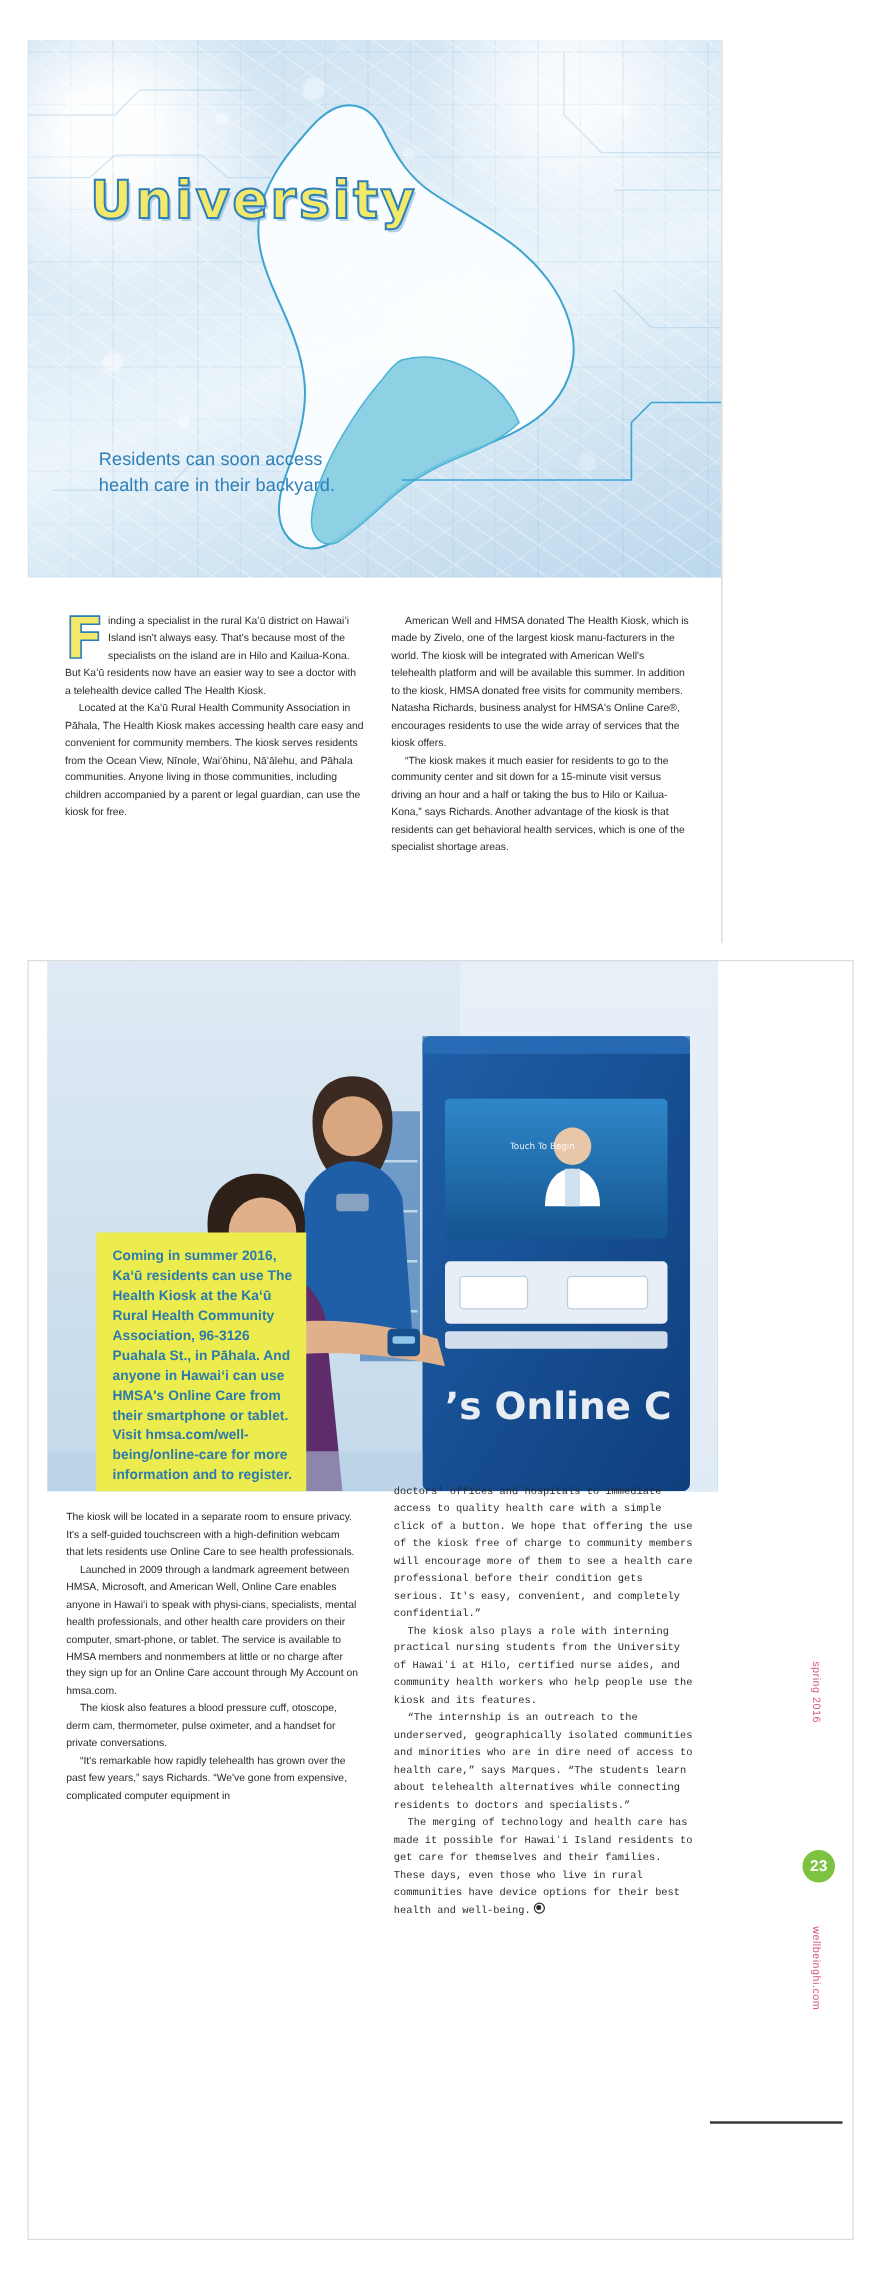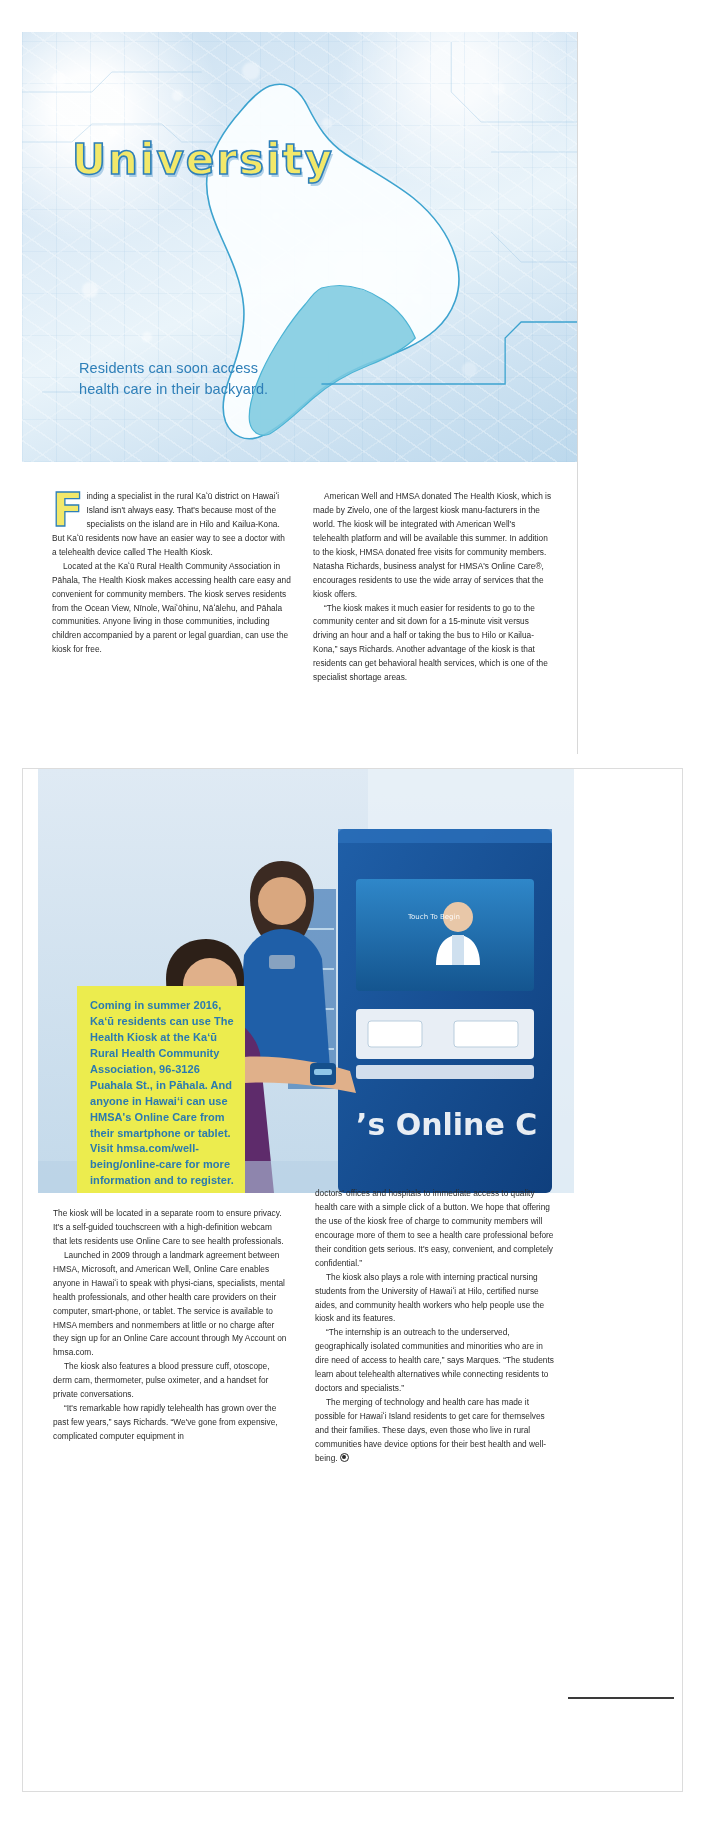--- a/index.html
+++ b/index.html
@@ -155,20 +155,21 @@
     width: 503px;
     display: flex;
     gap: 36px;
   }
   .p2col { width: 240px; }
 
   .p2-right-col {
     position: absolute;
     left: 292px; top: 418px;
     width: 241px;
+    font-family: Liberation Mono, monospace;
   }
 
   .sidebar {
     position: absolute;
     right: 8px; top: 560px;
     width: 58px;
     height: 420px;
   }
   .vtext {
     position: absolute;
@@ -384,17 +385,22 @@
       <div class="p2col"></div>
     </div>
 
     <div class="p2-right-col bodytext">
       <p class="noindent">doctors' offices and hospitals to immediate access to quality health care with a simple click of a button. We hope that offering the use of the kiosk free of charge to community members will encourage more of them to see a health care professional before their condition gets serious. It's easy, convenient, and completely confidential.”</p>
       <p>The kiosk also plays a role with interning practical nursing students from the University of Hawaiʻi at Hilo, certified nurse aides, and community health workers who help people use the kiosk and its features.</p>
       <p>“The internship is an outreach to the underserved, geographically isolated communities and minorities who are in dire need of access to health care,” says Marques. “The students learn about telehealth alternatives while connecting residents to doctors and specialists.”</p>
       <p><span>The merging of technology and health care has made it possible for Hawaiʻi Island residents to get care for themselves and their families. These days, even those who live in rural communities have device options for their best health and well-being.</span><span class="endmark"></span></p>
     </div>
 
+    <div class="sidebar">
+      <div class="vtext top">spring 2016</div>
+      <div class="pagenum">23</div>
+      <div class="vtext bottom">wellbeinghi.com</div>
+    </div>
 
     <div class="rule"></div>
   </div>
 
 </div>
 
 </body></html>

